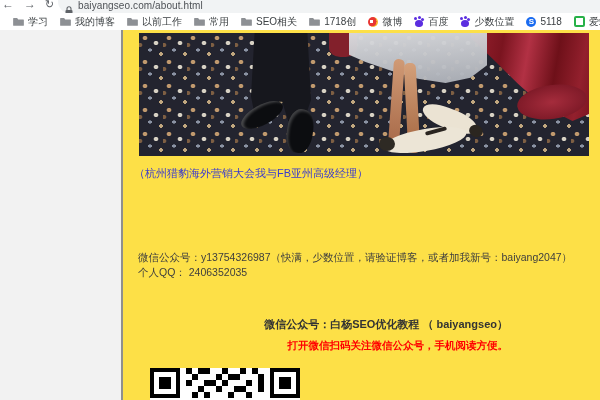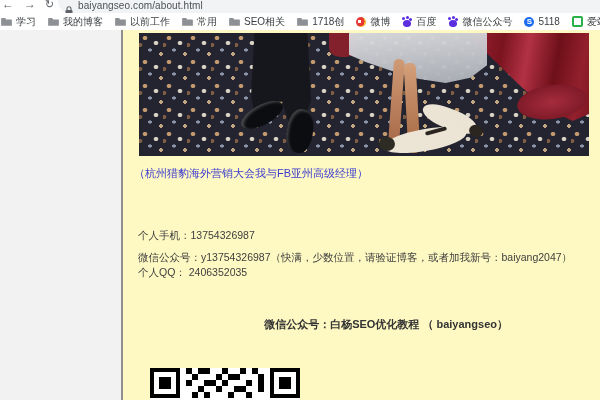--- a/index.html
+++ b/index.html
@@ -9,36 +9,36 @@
   
   .navrow{position:absolute;top:0;left:0;right:0;height:13px;background:#fff;z-index:5;}
   .navbtn{position:absolute;top:-3px;font-size:12px;color:#5f6368;line-height:14px;cursor:pointer;}
   .nav-back{left:2px;}
   .nav-fwd{left:24px;}
   .nav-reload{left:45px;font-size:11px;}
   .omnibox{position:absolute;left:58px;right:-12px;top:-10px;height:23px;border-radius:12px;background:#f1f3f4;}
   .lock{position:absolute;left:65px;top:2px;}
   .url{position:absolute;left:78px;top:0px;font-size:10px;color:#4d5156;letter-spacing:.1px;}
 
-  .bmrow{position:absolute;top:13px;left:0;right:0;height:17px;background:#fff;display:flex;align-items:center;padding-left:1px;z-index:5;}
+  .bmrow{position:absolute;top:13px;left:0;right:0;height:17px;background:#fff;display:flex;align-items:center;padding-left:13px;z-index:5;}
   .bm{display:flex;align-items:center;margin-right:12px;cursor:pointer;flex:none;}
   .bm .ic{margin-right:4px;display:inline-flex;align-items:center;}
   .bm .lbl{font-size:10px;color:#3c4043;white-space:nowrap;}
 
   
   .fav{width:10px;height:10px;border-radius:2px;position:relative;flex:none;}
   .fav-weibo{background:radial-gradient(circle at 35% 45%,#fff 0 18%,#e83632 20% 58%,#f7b32a 60% 100%);border-radius:50%;}
   .fav-baidu{background:transparent;}
   .fav-baidu::before{content:"";position:absolute;left:1px;top:3px;width:8px;height:7px;background:#5b2ee0;border-radius:50% 50% 45% 45%;}
   .fav-baidu::after{content:"";position:absolute;left:0;top:0;width:3px;height:3px;background:#5b2ee0;border-radius:50%;box-shadow:4px -1px 0 #5b2ee0,7px 1px 0 #5b2ee0;}
   .fav-5118{background:#1a6bf0;border-radius:50%;color:#fff;font-size:8px;font-weight:bold;display:flex;align-items:center;justify-content:center;}
   .fav-aizhan{background:#fff;border:2px solid #27b148;border-radius:2px;width:7px;height:7px;}
 
   
-  .page{position:absolute;top:30px;left:0;right:0;bottom:0;background:#fef9c3;}
+  .page{position:absolute;top:30px;left:0;right:0;bottom:0;background:#fde047;}
   .gutter{position:absolute;left:0;top:0;bottom:0;width:121px;background:#f2f2f2;}
   .vline{position:absolute;left:121px;top:0;bottom:0;width:2px;background:#8f8f8f;}
 
   .photo{position:absolute;left:139px;top:3px;width:450px;height:123px;overflow:hidden;
     background-color:#23242f;
     background-image:
       radial-gradient(4px 3px at 6px 5px,#c19a6e 60%,transparent 66%),
       radial-gradient(4px 3px at 17px 10px,#d8d2c4 60%,transparent 66%),
       radial-gradient(3px 2.5px at 11px 17px,#8b93a4 60%,transparent 66%),
       radial-gradient(4px 3px at 1px 12px,#7e5f43 60%,transparent 66%),
@@ -143,21 +143,21 @@
     <div class="bm">
       <span class="ic fav fav-weibo"></span>
       <span class="lbl">微博</span>
     </div>
     <div class="bm">
       <span class="ic fav fav-baidu"></span>
       <span class="lbl">百度</span>
     </div>
     <div class="bm">
       <span class="ic fav fav-baidu"></span>
-      <span class="lbl">微信公众号</span>
+      <span class="lbl">少数位置</span>
     </div>
     <div class="bm">
       <span class="ic fav fav-5118">S</span>
       <span class="lbl">5118</span>
     </div>
     <div class="bm">
       <span class="ic fav fav-aizhan"></span>
       <span class="lbl">爱站</span>
     </div>
 
@@ -179,25 +179,25 @@
       <div class="leg2"></div>
       <div class="wshoeA"></div>
       <div class="wshoeA-tip"></div>
       <div class="wshoeB"></div>
       <div class="wshoeB-tip"></div>
       <div class="strap"></div>
     </div>
 
     <div class="caption">（杭州猎豹海外营销大会我与FB亚州高级经理）</div>
 
-    <div class="bodyline l2">个人手机：13754326987</div>
     <div class="bodyline l3">微信公众号：y13754326987（快满，少数位置，请验证博客，或者加我新号：baiyang2047）</div>
     <div class="bodyline l4">个人QQ： 2406352035</div>
 
     <div class="centerwrap oa">微信公众号：白杨SEO优化教程 （ baiyangseo）</div>
+    <div class="centerwrap tip">打开微信扫码关注微信公众号，手机阅读方便。</div>
 
     <svg class="qr" width="150" height="36" viewBox="0 0 150 36">
       <rect x="-11" y="-10" width="172" height="60" fill="#fff"></rect>
 
       <rect x="0" y="0" width="30" height="30" fill="#000"></rect>
       <rect x="4" y="4" width="22" height="22" fill="#fff"></rect>
       <rect x="9" y="9" width="12" height="12" fill="#000"></rect>
 
       <rect x="120" y="0" width="30" height="30" fill="#000"></rect>
       <rect x="124" y="4" width="22" height="22" fill="#fff"></rect>

